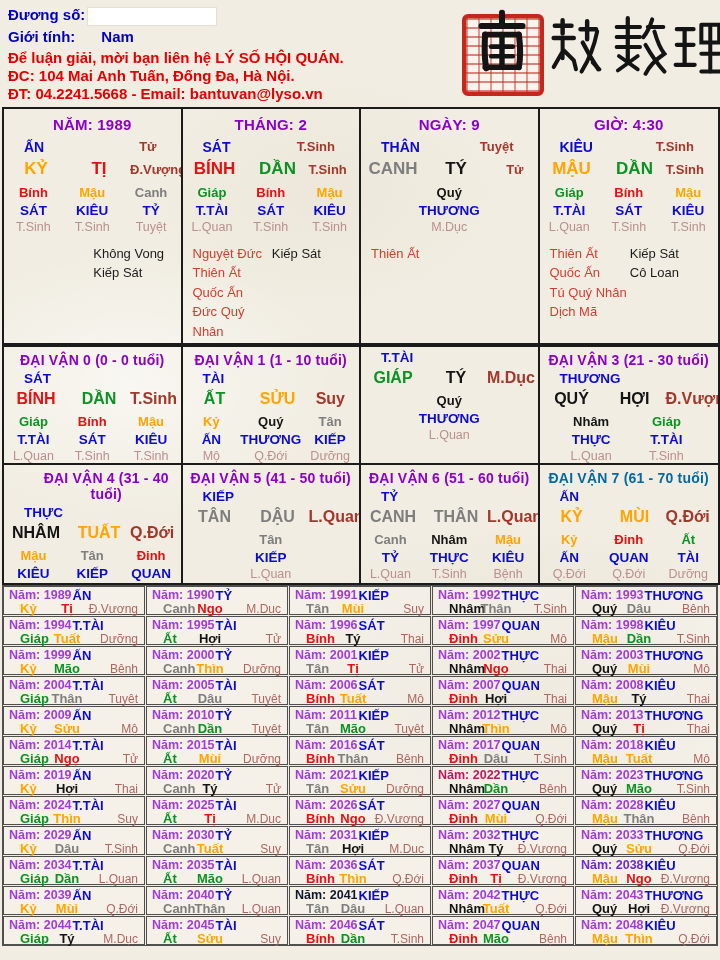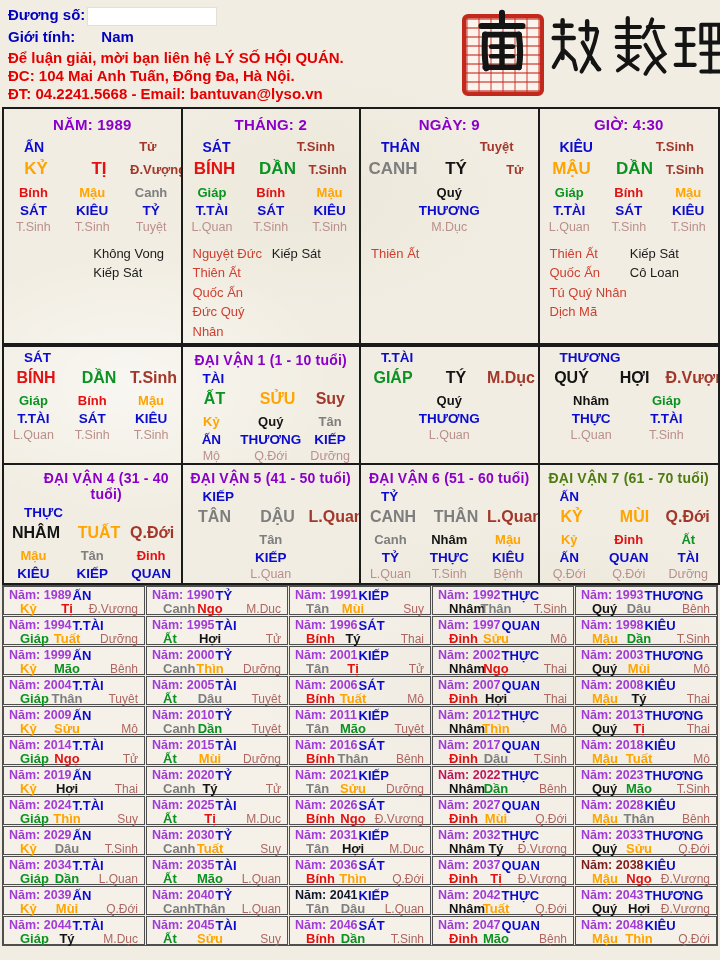--- a/index.html
+++ b/index.html
@@ -269,20 +269,21 @@
         <div class="stars-col">
             <span class="star-black">Kiếp Sát</span>
             <span class="star-black">Cô Loan</span>
           </div>
       </div>
     </div>
   </div>
 
   <div id="daivan">
     <div class="dv">
+      <span class="p-title" style="color: rgb(138, 0, 200);">ĐẠI VẬN 0 (0 - 0 tuổi)</span>
       <span class="dv-godline" style="color: rgb(11, 11, 206);">SÁT</span>
       <div class="p-main">
           <span class="mi m0" style="color: rgb(227, 18, 18);">BÍNH</span>
           <span class="mi m1" style="color: rgb(10, 146, 34);">DẦN</span>
           <span class="mi m2" style="color: rgb(162, 56, 43);">T.Sinh</span>
         </div>
       <div class="p-subs n3">
           <div class="p-sub">
             <span class="s-stem" style="color: rgb(10, 146, 34);">Giáp</span>
             <span class="s-god" style="color: rgb(11, 11, 206);">T.TÀI</span>
@@ -338,20 +339,21 @@
       <div class="p-subs n1">
           <div class="p-sub">
             <span class="s-stem" style="color: rgb(20, 20, 20);">Quý</span>
             <span class="s-god" style="color: rgb(11, 11, 206);">THƯƠNG</span>
             <span class="s-stage" style="color: rgb(186, 143, 140);">L.Quan</span>
           </div>
         </div>
     </div>
 
     <div class="dv">
+      <span class="p-title" style="color: rgb(138, 0, 200);">ĐẠI VẬN 3 (21 - 30 tuổi)</span>
       <span class="dv-godline" style="color: rgb(11, 11, 206);">THƯƠNG</span>
       <div class="p-main">
           <span class="mi m0" style="color: rgb(20, 20, 20);">QUÝ</span>
           <span class="mi m1" style="color: rgb(20, 20, 20);">HỢI</span>
           <span class="mi m2" style="color: rgb(162, 56, 43);">Đ.Vượng</span>
         </div>
       <div class="p-subs n2">
           <div class="p-sub">
             <span class="s-stem" style="color: rgb(20, 20, 20);">Nhâm</span>
             <span class="s-god" style="color: rgb(11, 11, 206);">THỰC</span>
@@ -430,21 +432,21 @@
           </div>
           <div class="p-sub">
             <span class="s-stem" style="color: rgb(255, 164, 0);">Mậu</span>
             <span class="s-god" style="color: rgb(11, 11, 206);">KIÊU</span>
             <span class="s-stage" style="color: rgb(186, 143, 140);">Bệnh</span>
           </div>
         </div>
     </div>
 
     <div class="dv">
-      <span class="p-title" style="color: #4d7c0f;">ĐẠI VẬN 7 (61 - 70 tuổi)</span>
+      <span class="p-title" style="color: #0369a1;">ĐẠI VẬN 7 (61 - 70 tuổi)</span>
       <span class="dv-godline" style="color: rgb(11, 11, 206);">ẤN</span>
       <div class="p-main">
           <span class="mi m0" style="color: rgb(255, 164, 0);">KỶ</span>
           <span class="mi m1" style="color: rgb(255, 164, 0);">MÙI</span>
           <span class="mi m2" style="color: rgb(162, 56, 43);">Q.Đới</span>
         </div>
       <div class="p-subs n3">
           <div class="p-sub">
             <span class="s-stem" style="color: rgb(255, 164, 0);">Kỷ</span>
             <span class="s-god" style="color: rgb(11, 11, 206);">ẤN</span>
@@ -851,21 +853,21 @@
 
     <div class="ycell">
       <span class="ylabel" style="color: rgb(162, 59, 216);">Năm: 2037</span>
       <span class="ygod" style="color: rgb(11, 11, 206);">QUAN</span>
       <span class="ystem" style="color: rgb(227, 18, 18);">Đinh</span>
       <span class="ybranch" style="color: rgb(227, 18, 18);">Tị</span>
       <span class="ystage" style="color: rgb(173, 102, 96);">Đ.Vượng</span>
     </div>
 
     <div class="ycell">
-      <span class="ylabel" style="color: #7f1d1d;">Năm: 2038</span>
+      <span class="ylabel" style="color: #6d28d9;">Năm: 2038</span>
       <span class="ygod" style="color: rgb(11, 11, 206);">KIÊU</span>
       <span class="ystem" style="color: rgb(255, 164, 0);">Mậu</span>
       <span class="ybranch" style="color: rgb(227, 18, 18);">Ngọ</span>
       <span class="ystage" style="color: rgb(173, 102, 96);">Đ.Vượng</span>
     </div>
 
     <div class="ycell">
       <span class="ylabel" style="color: rgb(162, 59, 216);">Năm: 2039</span>
       <span class="ygod" style="color: rgb(11, 11, 206);">ẤN</span>
       <span class="ystem" style="color: rgb(255, 164, 0);">Kỷ</span>

